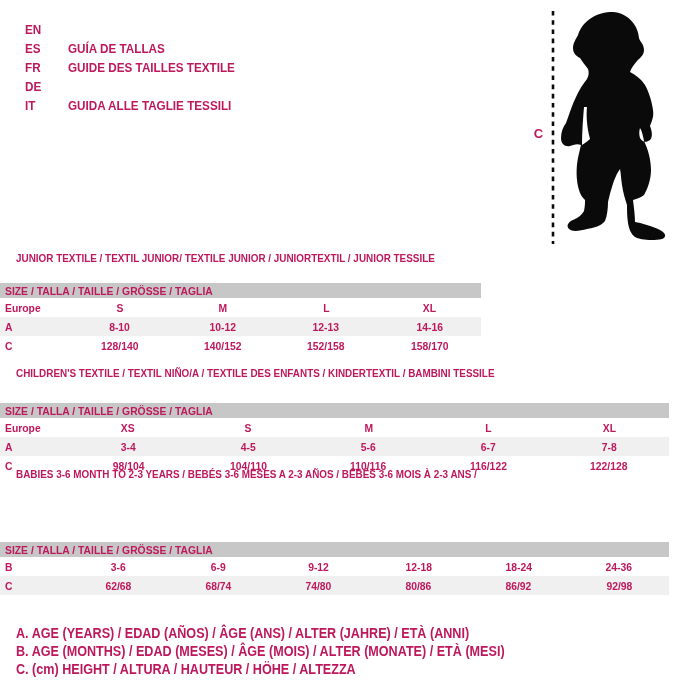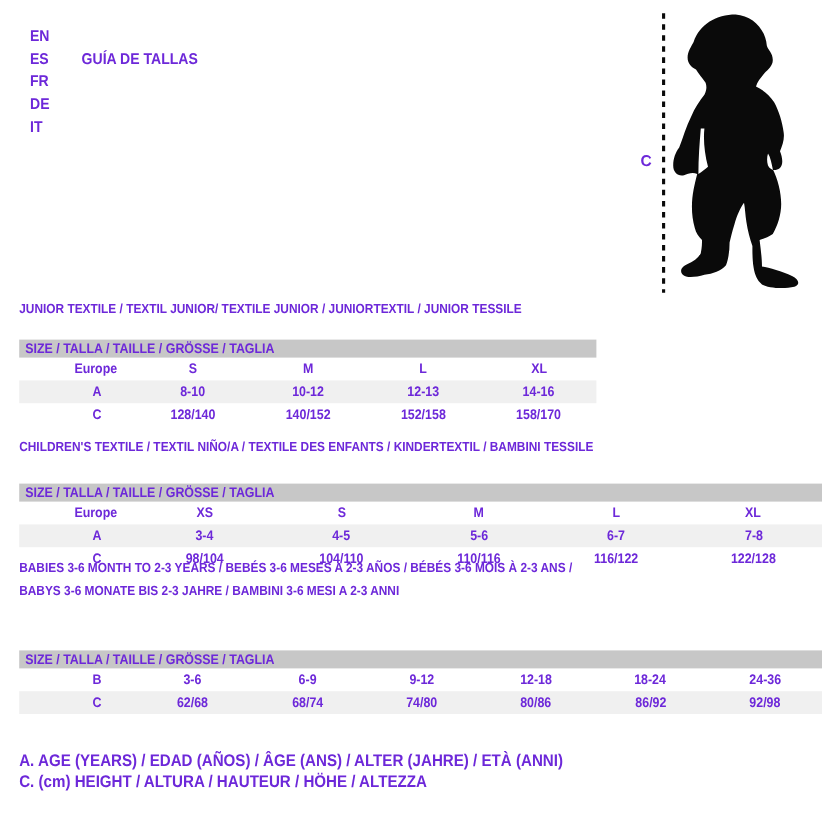--- a/index.html
+++ b/index.html
@@ -1,43 +1,43 @@
 <!DOCTYPE html>
 <html><head>
 <meta charset="utf-8">
 <style>
   html,body{margin:0;padding:0;background:#ffffff;}
   .page{
     position:relative;width:700px;height:700px;background:#ffffff;overflow:hidden;
-    font-family:"Liberation Sans",sans-serif;color:#6d28d9;
+    font-family:"Liberation Sans",sans-serif;color:#be185d;
   }
   .cnd{display:inline-block;transform:scaleX(.9);transform-origin:0 50%;white-space:nowrap;}
   .cnd.c{transform-origin:50% 50%;}
 
   
   .langs{position:absolute;left:25px;top:20px;list-style:none;margin:0;padding:0;}
   .langs li{height:19px;display:flex;align-items:center;font-size:13px;font-weight:700;}
   .langs .code{width:43px;}
 
   
   .figure{position:absolute;left:531px;top:6px;width:166px;height:242px;}
   .figure svg{position:absolute;left:4px;top:2px;}
   .c-label{position:absolute;left:0px;top:120px;width:15px;text-align:center;
     font-size:13px;font-weight:700;}
 
   
   .sec-title{position:absolute;left:16px;font-size:11px;font-weight:700;line-height:13px;}
   .sec-title .line{display:block;height:19px;}
 
   
-  .tbl{position:absolute;left:16px;}
+  .tbl{position:absolute;left:0;}
   .tbl .bar{height:15px;background:#c7c7c7;display:flex;align-items:center;
     padding-left:5px;font-size:11.5px;font-weight:700;box-sizing:border-box;}
   .trow{display:flex;height:19px;align-items:center;font-size:11.5px;font-weight:700;}
-  .trow .labelcell{width:68px;padding-left:5px;box-sizing:border-box;text-align:center;margin-left:29px;}
+  .trow .labelcell{width:68px;padding-left:5px;box-sizing:border-box;text-align:left;}
   .trow .cell{flex:1;text-align:center;}
   .trow.shade{background:#f0f0f0;}
 
   
   .notes{position:absolute;left:16px;top:624px;}
   .notes .note{height:18px;display:flex;align-items:center;font-size:14px;font-weight:700;}
 </style>
 </head>
 <body>
 
@@ -46,26 +46,28 @@
   <ul class="langs">
     <li>
       <span class="code"><span class="cnd">EN</span></span>
     </li>
     <li>
       <span class="code"><span class="cnd">ES</span></span>
       <span><span class="cnd">GUÍA DE TALLAS</span></span>
     </li>
     <li>
       <span class="code"><span class="cnd">FR</span></span>
+      <span><span class="cnd">GUIDE DES TAILLES TEXTILE</span></span>
     </li>
     <li>
       <span class="code"><span class="cnd">DE</span></span>
     </li>
     <li>
       <span class="code"><span class="cnd">IT</span></span>
+      <span><span class="cnd">GUIDA ALLE TAGLIE TESSILI</span></span>
     </li>
   </ul>
 
   <div class="figure">
     <span class="c-label">C</span>
     <svg width="140" height="238" viewBox="0 0 140 238">
       <line x1="18" y1="3" x2="18" y2="236" stroke="#0a0a0a" stroke-width="2.6" stroke-dasharray="4.6 4.6"></line>
       <path fill="#0a0a0a" fill-rule="evenodd" d="
         M 78,4
         C 92,5 103,16 104,30
@@ -178,21 +180,20 @@
       <div class="cell"><span class="cnd c">98/104</span></div>
       <div class="cell"><span class="cnd c">104/110</span></div>
       <div class="cell"><span class="cnd c">110/116</span></div>
       <div class="cell"><span class="cnd c">116/122</span></div>
       <div class="cell"><span class="cnd c">122/128</span></div>
     </div>
   </div>
 
   <div class="sec-title" style="top:468px;">
     <span class="line"><span class="cnd">BABIES 3-6 MONTH TO 2-3 YEARS / BEBÉS 3-6 MESES A 2-3 AÑOS / BÉBÉS 3-6 MOIS À 2-3 ANS /</span></span>
-    <span class="line"><span class="cnd">BABYS 3-6 MONATE BIS 2-3 JAHRE / BAMBINI 3-6 MESI A 2-3 ANNI</span></span>
   </div>
   <div class="tbl" style="top:542px;width:669px;">
     <div class="bar">
         <span class="cnd">SIZE / TALLA / TAILLE / GRÖSSE / TAGLIA</span>
       </div>
     <div class="trow">
       <div class="labelcell"><span class="cnd">B</span></div>
       <div class="cell"><span class="cnd c">3-6</span></div>
       <div class="cell"><span class="cnd c">6-9</span></div>
       <div class="cell"><span class="cnd c">9-12</span></div>
@@ -209,17 +210,20 @@
       <div class="cell"><span class="cnd c">86/92</span></div>
       <div class="cell"><span class="cnd c">92/98</span></div>
     </div>
   </div>
 
   <div class="notes">
     <div class="note">
         <span class="cnd">A. AGE (YEARS) / EDAD (AÑOS) / ÂGE (ANS) / ALTER (JAHRE) / ETÀ (ANNI)</span>
       </div>
     <div class="note">
+        <span class="cnd">B. AGE (MONTHS) / EDAD (MESES) / ÂGE (MOIS) / ALTER (MONATE) / ETÀ (MESI)</span>
+      </div>
+    <div class="note">
         <span class="cnd">C. (cm) HEIGHT / ALTURA / HAUTEUR / HÖHE / ALTEZZA</span>
       </div>
   </div>
 
 </div>
 
 </body></html>

